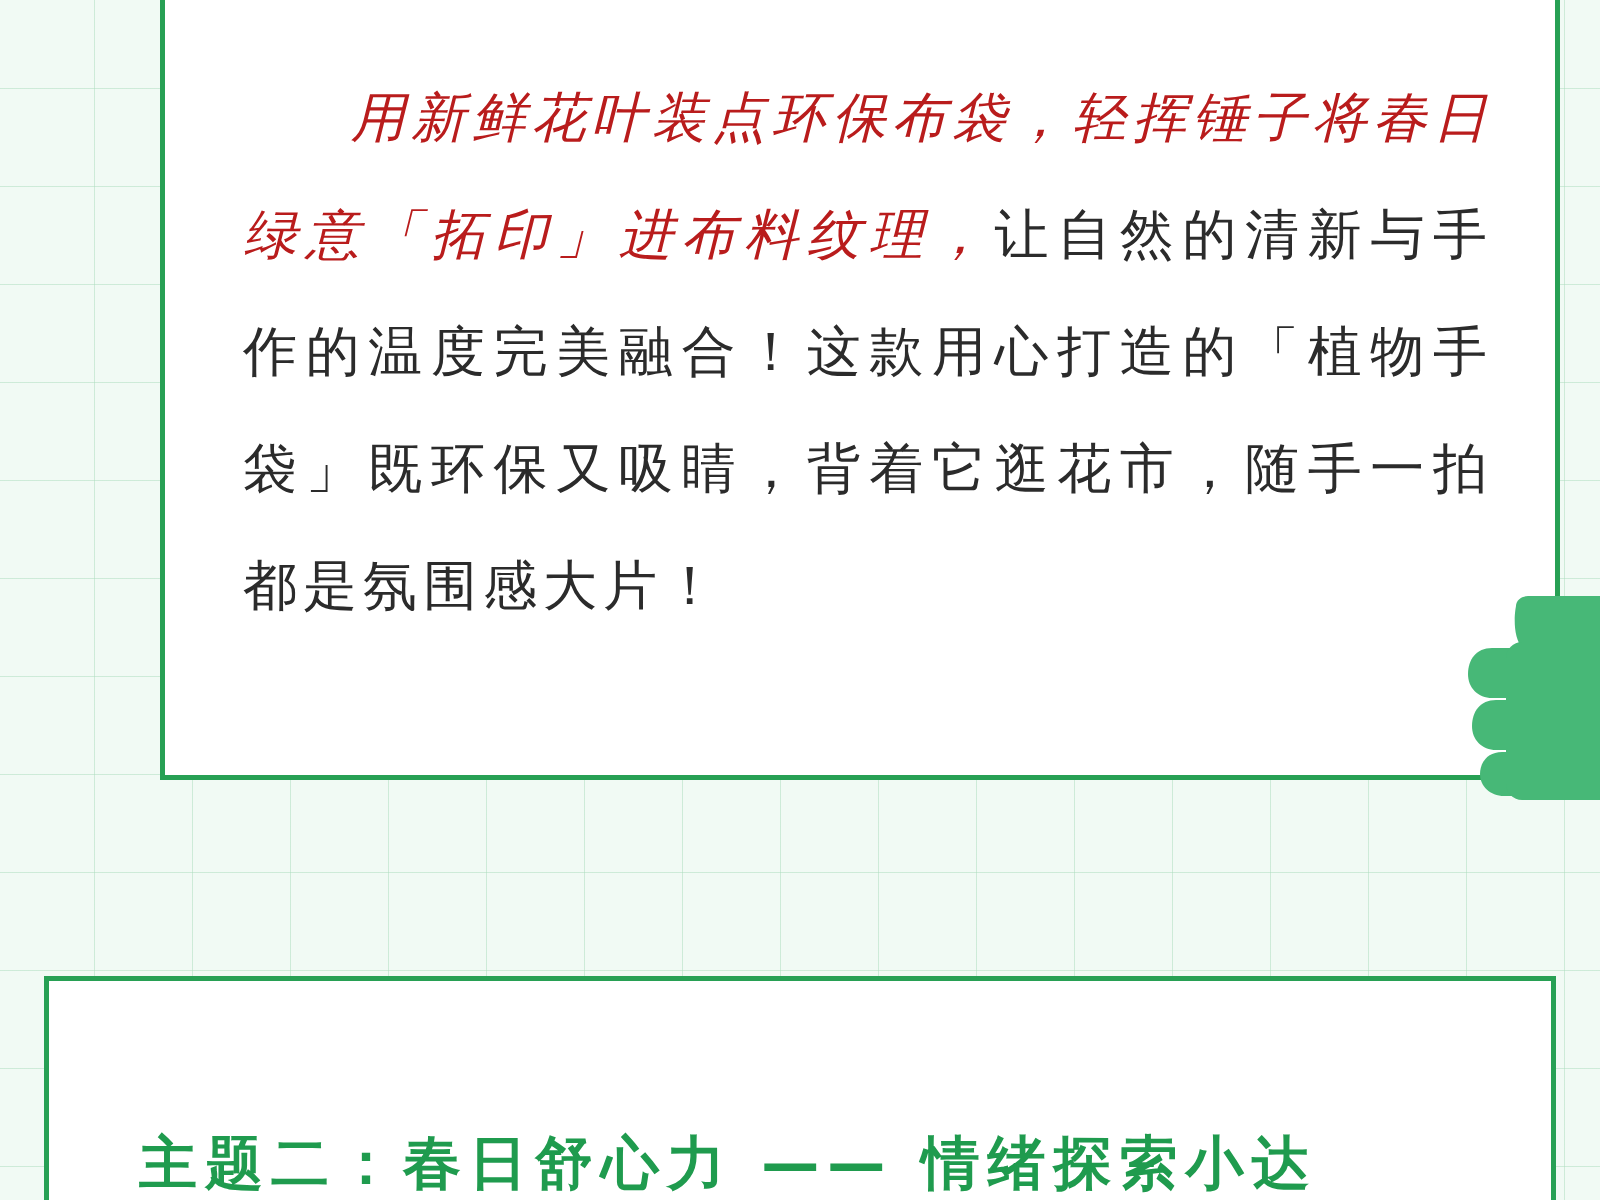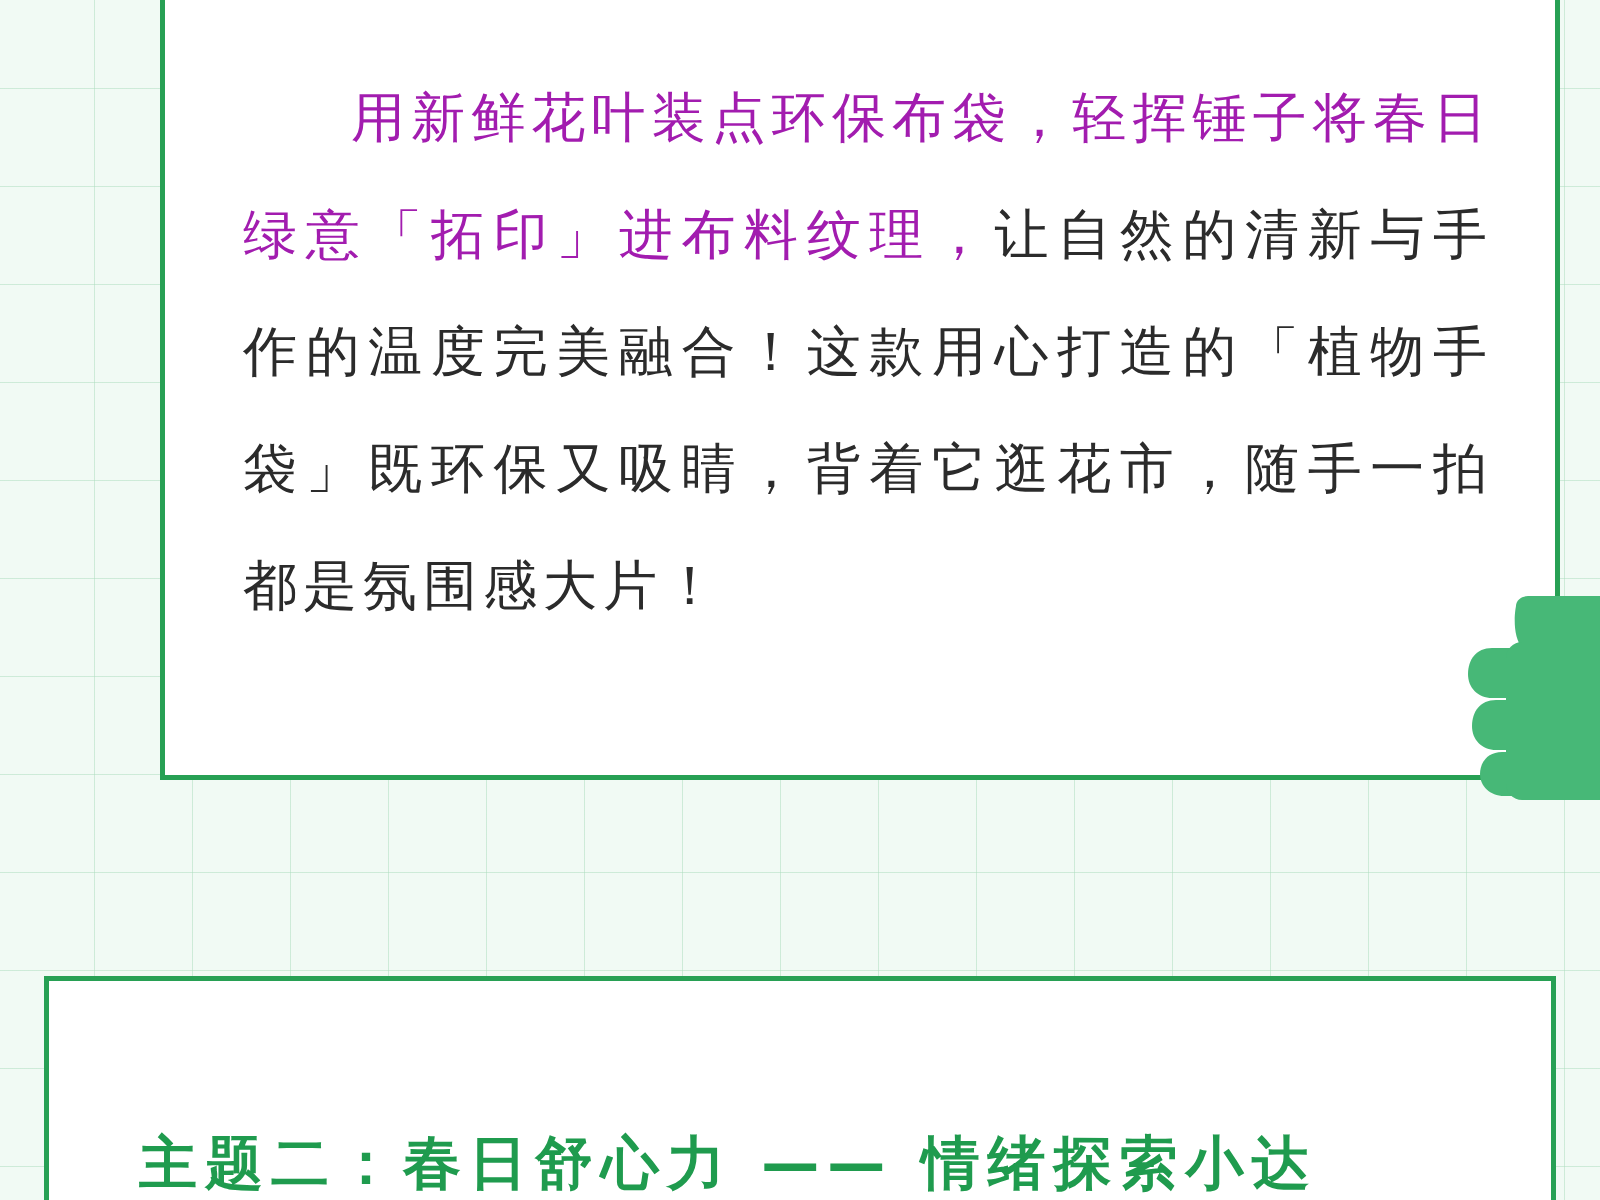--- a/index.html
+++ b/index.html
@@ -53,21 +53,22 @@
     text-align: justify;
     text-justify: inter-ideograph;
     font-family: "DejaVu Sans", "Liberation Sans", sans-serif;
     font-weight: 400;
   }
   .body-text .indent {
     display: inline-block;
     width: 108px;
   }
   .hl {
-    color: #a21caf;
+    color: #b91c1c;
+    font-style: italic;
   }
 
   
   .thumb {
     position: absolute;
     right: -6px;
     top: 596px;
     width: 140px;
     height: 210px;
     z-index: 5;

